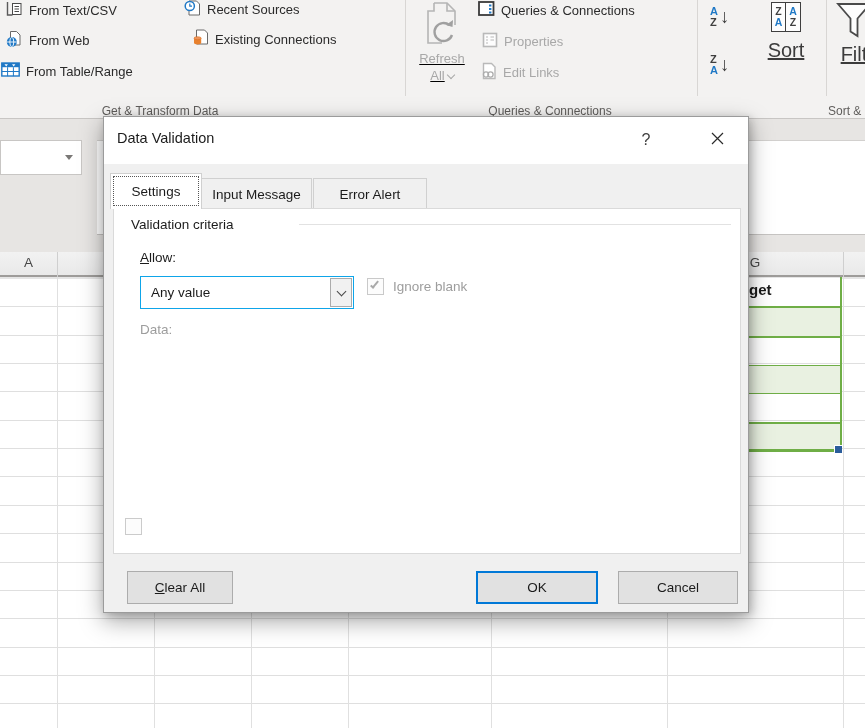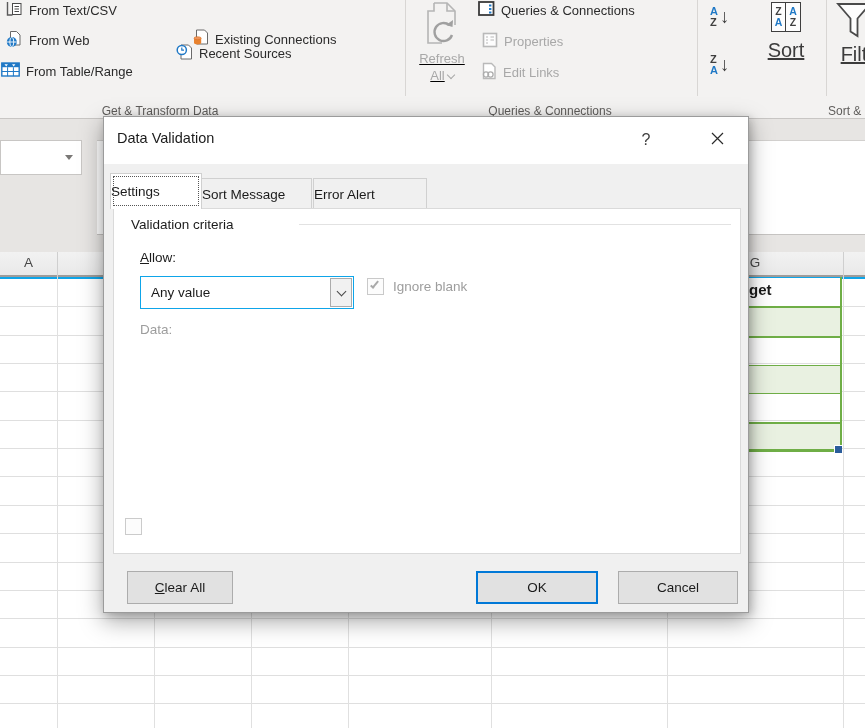--- a/index.html
+++ b/index.html
@@ -1,17 +1,17 @@
 <!DOCTYPE html>
 <html><head>
 <meta charset="utf-8">
 <style>
   * { margin:0; padding:0; box-sizing:border-box; }
   body { font-family:"Liberation Sans", sans-serif; }
-  #screen { position:relative; width:865px; height:728px; overflow:hidden; background:#0ea5e9;padding-left:12px; }
+  #screen { position:relative; width:865px; height:728px; overflow:hidden; background:#e5e5e5;padding-left:12px; }
   .abs { position:absolute; }
 
   
   .ribbon { left:0; top:0; width:865px; height:119px; background:#f3f2f1; }
   .ribbon-border { left:0; top:118px; width:865px; height:1px; background:#c8c6c4; }
   .rib-item { position:absolute; display:flex; align-items:center; gap:6px;
               font-size:13px; color:#2b2b2b; white-space:nowrap; cursor:default; }
   .rib-item.disabled { color:#a8a8a8; }
   .rib-sep { position:absolute; top:0; width:1px; height:96px; background:#d8d6d4; }
   .group-label { position:absolute; font-size:12px; color:#5f5d5b; text-align:center; white-space:nowrap; }
@@ -61,21 +61,21 @@
   
   .dialog { left:103px; top:116px; width:646px; height:497px; background:#f0f0f0;
             border:1px solid #9b9b9b; z-index:10;
             box-shadow:0 8px 22px rgba(0,0,0,.35), 2px 2px 8px rgba(0,0,0,.18); }
   .dialog .abs { position:absolute; }
   .titlebar { left:0; top:0; width:644px; height:47px; background:#fff; }
   .dlg-title { left:13px; top:13px; font-size:14.5px; color:#1b1b1b; }
   .dlg-help { left:528px; top:10px; width:28px; height:26px; font-size:16px; color:#404040;
               display:flex; align-items:center; justify-content:center; cursor:default; }
   .dlg-close { left:594px; top:9px; width:38px; height:28px; display:flex; align-items:center; justify-content:center; cursor:default; }
-  .tab { position:absolute; display:flex; align-items:center; 
+  .tab { position:absolute; display:flex; align-items:center; justify-content:center;
          font-size:13.5px; color:#1b1b1b; cursor:default; }
   .tab.active { left:6px; top:56px; width:92px; height:36px; background:#fff;
                 border:1px solid #d0d0d0; border-bottom:none; z-index:3;
                 outline:1px dotted #555; outline-offset:-4px; }
   .tab.inactive { top:61px; height:31px; background:#f0f0f0; border:1px solid #d0d0d0; border-bottom:none; }
   .panel { left:9px; top:91px; width:628px; height:346px; background:#fff; border:1px solid #dadada; }
   .panel .abs { position:absolute; }
   .sect-title { left:17px; top:8px; font-size:13.5px; color:#1b1b1b; }
   .sect-rule { left:185px; top:15px; width:432px; height:1px; background:#e2e2e2; }
   .fld-label { font-size:13.5px; color:#1b1b1b; }
@@ -127,21 +127,21 @@
     <div class="rib-item" style="left:1px; top:62px;">
       <span><svg width="19" height="15" viewBox="0 0 19 15">
             <rect x="0.8" y="1" width="17.4" height="13" fill="#fff" stroke="#2079c6" stroke-width="1.4"></rect>
             <rect x="0.8" y="1" width="17.4" height="4.2" fill="#2079c6"></rect>
             <path d="M3.5 2.3h3.4l-1.7 2.2zM11 2.3h3.4l-1.7 2.2z" fill="#fff"></path>
             <path d="M1 9.5h17M6.6 5.2v9M12.4 5.2v9" stroke="#2079c6"></path>
           </svg></span>
       <span>From Table/Range</span>
     </div>
 
-    <div class="rib-item" style="left:176px; top:0px;margin-top:44px;">
+    <div class="rib-item" style="left:184px; top:0px;">
       <span><svg width="17" height="16" viewBox="0 0 17 16">
             <path d="M5 1h7.5l3 3v11H5z" fill="#fff" stroke="#6a6a6a"></path>
             <circle cx="5.8" cy="6" r="4.6" fill="#fff" stroke="#2079c6" stroke-width="1.5"></circle>
             <path d="M5.8 3.6v2.6h2.2" fill="none" stroke="#2079c6" stroke-width="1.2"></path>
           </svg></span>
       <span>Recent Sources</span>
     </div>
 
     <div class="rib-item" style="left:192px; top:29px;">
       <span><svg width="17" height="17" viewBox="0 0 17 17">
@@ -288,21 +288,21 @@
         <span><svg width="13" height="13" viewBox="0 0 13 13">
               <path d="M1 1l11 11M12 1L1 12" stroke="#2b2b2b" stroke-width="1.2"></path>
             </svg></span>
       </div>
     </div>
 
     <div class="tab active">
       <span>Settings</span>
     </div>
     <div class="tab inactive" style="left:97px; width:111px;">
-      <span>Sort Message</span>
+      <span>Input Message</span>
     </div>
     <div class="tab inactive" style="left:209px; width:114px;">
       <span>Error Alert</span>
     </div>
 
     <div class="abs panel">
       <div class="abs sect-title">Validation criteria</div>
       <div class="abs sect-rule"></div>
 
       <div class="abs fld-label" style="left:26px; top:41px;">

